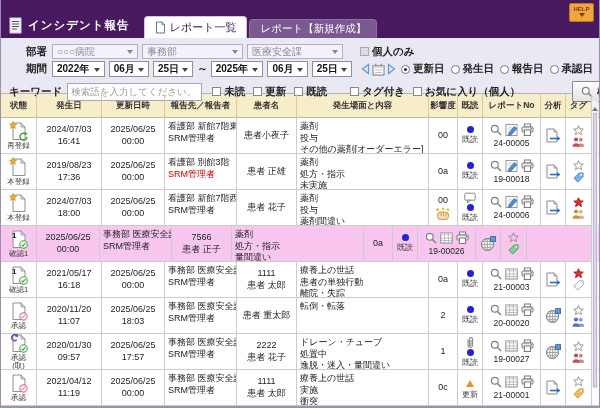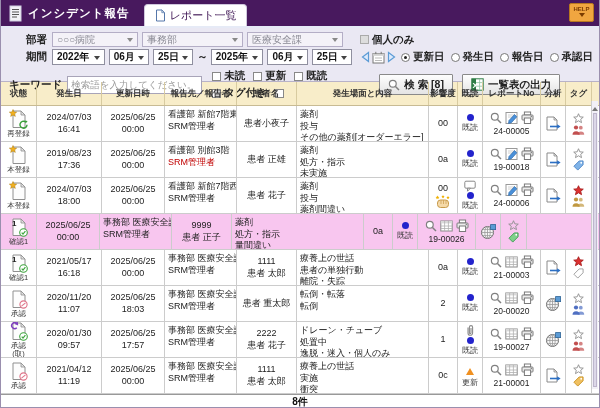--- a/index.html
+++ b/index.html
@@ -3,21 +3,21 @@
 <meta charset="utf-8">
 <style>
   * { box-sizing: border-box; margin: 0; padding: 0; }
   html,body { background:#fff; }
   #app {
     width: 600px; height: 408px; position: relative; overflow: hidden;
     font-family: "Liberation Sans", "DejaVu Sans", sans-serif;
     background: #fff; border: 1px solid #9a8fae; border-top: none;
   }
   
-  .topbar { height: 26px; background: #48195e; display: flex; align-items: flex-end; position: relative; }
+  .topbar { height: 38px; background: #48195e; display: flex; align-items: flex-end; position: relative; }
   .tb-left { display: flex; align-items: center; height: 26px; }
   .app-ico { margin: 0 6px 0 8px; display: flex; }
   .app-title { color: #fff; font-weight: bold; font-size: 11.5px; letter-spacing: 1px; }
   .tabs { display: flex; align-items: flex-end; height: 26px; margin-left: 14px; }
   .tab { display: flex; align-items: center; gap: 4px; border-radius: 4px 4px 0 0; padding: 0 10px; cursor: default; }
   .tab.active { background: #fff; color: #3a1050; font-weight: normal; font-size: 11px; height: 22px; border: 1px solid #cfc8dc; border-bottom: none; }
   .tab.inactive { background: #7a5890; color: #fff; font-size: 10.5px; height: 19px; margin-left: 2px; border: 1px solid #8f6fa5; border-bottom: none; }
   .help-btn { position: absolute; right: 5px; top: 3px; width: 25px; height: 19px; background: #f0a640; border: 1px solid #b87820; border-radius: 2px;
     display: flex; flex-direction: column; align-items: center; justify-content: center; line-height: 1; }
   .help-btn .hl { font-size: 6px; font-weight: bold; color: #7a3c00; }
@@ -33,21 +33,21 @@
   .sel .chev { width: 0; height: 0; border: 3.5px solid transparent; border-top: 4.5px solid #888; margin-top: 4px; flex: none; margin-left: 3px; }
   .sel2 { background: #fff; border: 1px solid #8f8f9f; height: 16px; color: #111; font-weight: bold; }
   .sel2 .chev { border-top-color: #444; }
   .tilde { margin: 0 3px 0 0; font-weight: bold; }
   .navicons { display: flex; align-items: center; gap: 1px; margin: 0 4px; }
   .radio { display: flex; align-items: center; margin-right: 6px; font-weight: bold; white-space: nowrap; }
   .rdot { width: 9px; height: 9px; border: 1px solid #777; border-radius: 50%; background: #fff; margin-right: 3px; position: relative; flex: none; }
   .rdot.on::after { content: ""; position: absolute; left: 2px; top: 2px; width: 3px; height: 3px; background: #222; border-radius: 50%; }
   .kw-input { width: 135px; height: 18px; border: 1px solid #a8a4b8; font-size: 9.5px; padding: 0 3px; font-family: inherit; background: #fff; }
   .kw-input::placeholder { color: #999; }
-  .cbgroup { margin-left: 10px; display: flex; flex-direction: column; gap: 3px; font-weight: bold; }
+  .cbgroup { margin-left: 10px; display: flex; flex-direction: row; gap: 15px; font-weight: bold; }
   .cbrow { display: flex; align-items: center; }
   .cbitem { display: flex; align-items: center; margin-right: 8px; white-space: nowrap; }
   .cb { width: 9px; height: 9px; border: 1px solid #888; background: #fff; margin-right: 3px; flex: none; }
   .cb.dis { background: #ddd; border-color: #aaa; }
   .btn { height: 21px; border: 1px solid #8a8a8a; background: linear-gradient(#fefefe, #e4e4e4); display: flex; align-items: center; font-size: 10.5px; font-weight: bold; color: #222; padding: 0 8px; gap: 4px; border-radius: 1px; white-space: nowrap; }
   .btn-search { margin-left: 44px; }
   .btn-export { margin-left: 9px; }
   
   .thead { display: flex; height: 24px; background: #f8edc9; border-bottom: 1px solid #c8bb94; font-size: 8.5px; font-weight: bold; color: #333; }
   .th { border-right: 1px solid #d8cba0; display: flex; align-items: center; justify-content: center; height: 100%; white-space: nowrap; overflow: hidden; }
@@ -92,20 +92,23 @@
     <div class="tabs">
       <div class="tab active">
         <span class="ico">
             <svg width="11" height="13" viewBox="0 0 11 13">
               <path d="M1.5 1 H6.8 L9.5 3.7 V12 H1.5 Z" fill="#fff" stroke="#5577aa" stroke-width="1"></path>
               <path d="M6.8 1 L9.5 3.7 H6.8 Z" fill="#d8e4f0" stroke="#5577aa" stroke-width="0.7"></path>
             </svg>
           </span>
         <span>レポート一覧</span>
       </div>
+      <div class="tab inactive">
+        <span>レポート【新規作成】</span>
+      </div>
     </div>
     <div class="help-btn">
       <span class="hl">HELP</span>
       <span class="tri-dn"></span>
     </div>
   </div>
 
   <div class="filters">
     <div class="frow frow1">
       <span class="flabel">部署</span>
@@ -210,20 +213,21 @@
               <span>既読</span>
             </span>
           </div>
         <div class="cbrow" id="cbrow2">
             <span class="cbitem">
               <span class="cb"></span>
               <span>タグ付き</span>
             </span>
             <span class="cbitem">
               <span class="cb"></span>
+              <span>お気に入り（個人）</span>
             </span>
           </div>
       </div>
       <div class="btn btn-search">
         <span class="ico">
             <svg width="12" height="12" viewBox="0 0 12 12">
               <circle cx="4.8" cy="4.8" r="3.4" fill="#fff" stroke="#808080" stroke-width="1.2"></circle>
               <line x1="7.5" y1="7.5" x2="11" y2="11" stroke="#808080" stroke-width="1.5"></line>
             </svg>
           </span>
@@ -561,21 +565,21 @@
         </div>
         <div class="td c-center cell-f" style="width: 63px;">
           <div>2025/06/25</div>
           <div>00:00</div>
         </div>
         <div class="td c-left cell-f" style="width: 72px;">
           <div style="white-space:nowrap">事務部 医療安全課</div>
           <div class="">SRM管理者</div>
         </div>
         <div class="td c-center cell-f" style="width: 60px;">
-          <div>9999</div>
+          <div>7566</div>
           <div>患者 正子</div>
         </div>
         <div class="td c-left cell-f" style="width: 132px;">
           <div style="white-space:nowrap">薬剤</div>
           <div style="white-space:nowrap">処方・指示</div>
           <div style="white-space:nowrap">量間違い</div>
         </div>
         <div class="td c-center cell-f" style="width: 29px;">
           <div>0a</div>
         </div>
@@ -750,21 +754,20 @@
         </div>
         <div class="td c-left cell-f" style="width: 72px;">
           <div style="white-space:nowrap">事務部 医療安全課</div>
           <div class="">SRM管理者</div>
         </div>
         <div class="td c-center cell-f" style="width: 60px;">
           <div>患者 重太郎</div>
         </div>
         <div class="td c-left cell-f" style="width: 132px;">
           <div style="white-space:nowrap">転倒・転落</div>
-          <div style="white-space:nowrap">転倒</div>
         </div>
         <div class="td c-center cell-f" style="width: 29px;">
           <div>2</div>
         </div>
         <div class="td c-center" style="width: 25px;">
           <span class="dot"></span>
           <span class="read-lbl">既読</span>
         </div>
         <div class="td c-center" style="width: 58px;">
           <div class="rep-icons">
@@ -846,21 +849,21 @@
           <div style="white-space:nowrap">事務部 医療安全課</div>
           <div class="">SRM管理者</div>
         </div>
         <div class="td c-center cell-f" style="width: 60px;">
           <div>2222</div>
           <div>患者 花子</div>
         </div>
         <div class="td c-left cell-f" style="width: 132px;">
           <div style="white-space:nowrap">ドレーン・チューブ</div>
           <div style="white-space:nowrap">処置中</div>
-          <div style="white-space:nowrap">逸脱・迷入・個人のみ</div>
+          <div style="white-space:nowrap">逸脱・迷入・量間違い</div>
         </div>
         <div class="td c-center cell-f" style="width: 29px;">
           <div>1</div>
         </div>
         <div class="td c-center" style="width: 25px;">
           <span class="ico">
             <svg width="10" height="13" viewBox="0 0 10 13">
               <path d="M3 3.5 V9 a2.3 2.3 0 0 0 4.6 0 V3.2 a1.6 1.6 0 0 0 -3.2 0 V8.8 a0.8 0.8 0 0 0 1.6 0 V4" fill="none" stroke="#8a8a8a" stroke-width="1.1"></path>
             </svg>
           </span>

